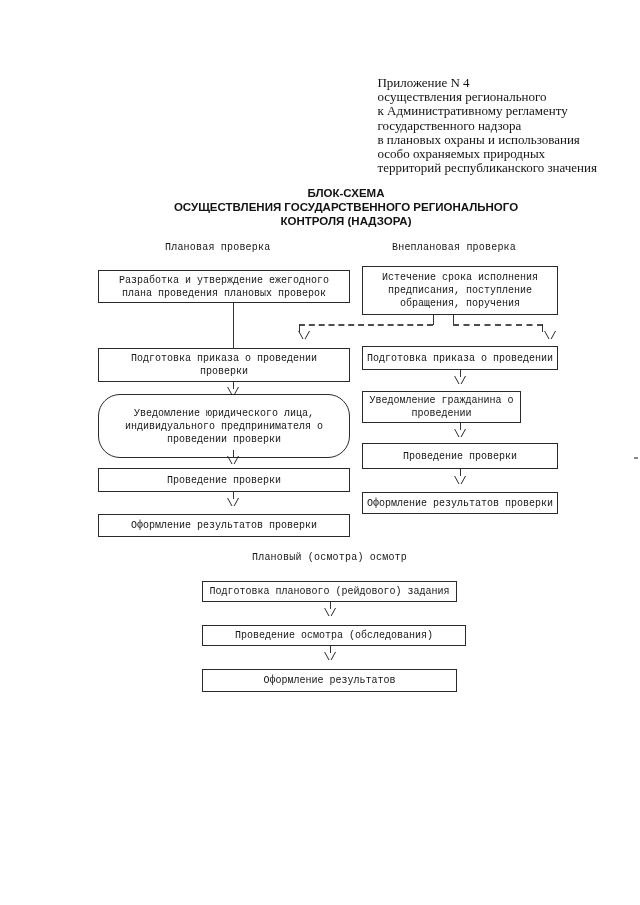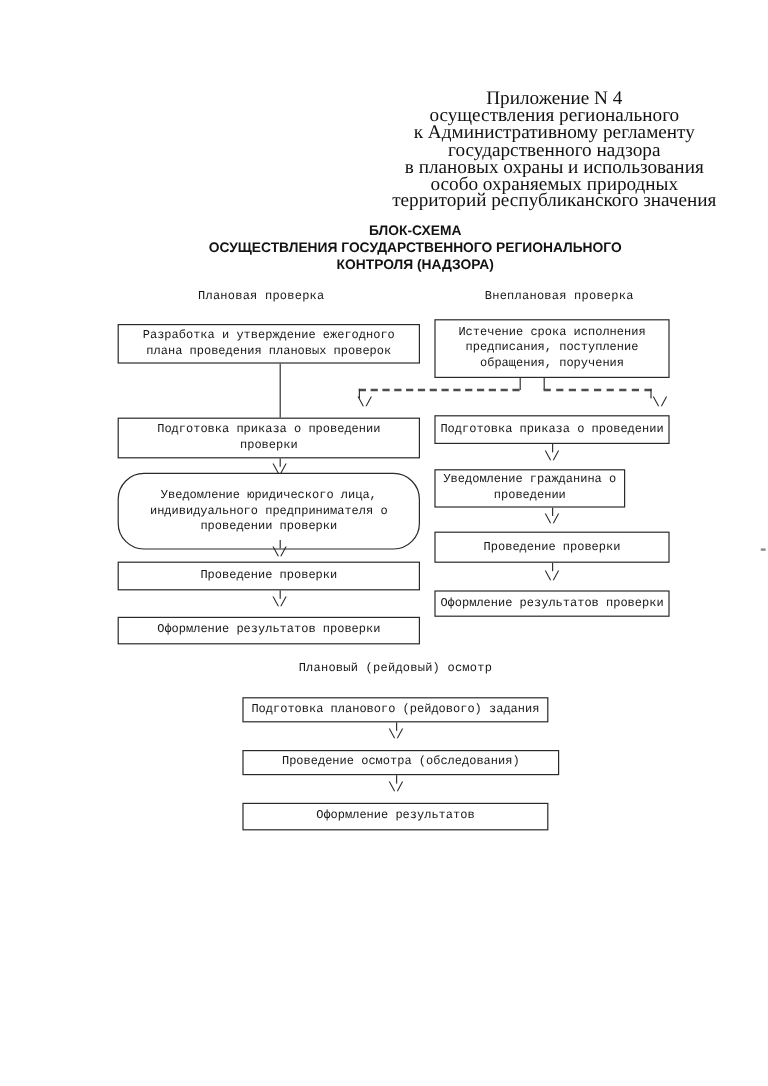--- a/index.html
+++ b/index.html
@@ -2,22 +2,22 @@
 <html><head>
 <meta charset="utf-8">
 <style>
   * { margin:0; padding:0; box-sizing:border-box; }
   html,body { background:#ffffff; }
   .page {
     position:relative; width:640px; height:905px; background:#ffffff;
     font-family:"Liberation Mono", monospace; color:#1c1c1c; overflow:hidden;
   }
   .appendix {
-    position:absolute; top:76px; right:43px; text-align:center;
-    font-family:"Liberation Serif", serif; font-size:16px; line-height:14.2px; color:#121212;
+    position:absolute; top:76px; right:43px; text-align:left;
+    font-family:"Liberation Serif", serif; font-size:13px; line-height:14.2px; color:#121212;
   }
   .doc-title {
     position:absolute; top:187px; left:40px; width:612px; text-align:center;
     font-family:"Liberation Sans", sans-serif; font-weight:bold; font-size:11.5px;
     line-height:13.8px; color:#121212;
   }
   .colhdr {
     position:absolute; top:242px; font-size:10px; letter-spacing:0.2px; color:#161616;
     white-space:nowrap;
   }
@@ -55,21 +55,21 @@
     <div>территорий республиканского значения</div>
   </div>
 
   <div class="doc-title">
     <div>БЛОК-СХЕМА</div>
     <div>ОСУЩЕСТВЛЕНИЯ ГОСУДАРСТВЕННОГО РЕГИОНАЛЬНОГО</div>
     <div>КОНТРОЛЯ (НАДЗОРА)</div>
   </div>
 
   <div class="colhdr" style="left:165px;">Плановая проверка</div>
-  <div class="colhdr" style="left:392px;margin-left:12px;">Внеплановая проверка</div>
+  <div class="colhdr" style="left:392px;">Внеплановая проверка</div>
 
   <div class="fbox" style="left:98px; top:270px; width:252px; height:33px;">
     <span>Разработка и утверждение ежегодного</span>
     <span>плана проведения плановых проверок</span>
   </div>
   <div class="fbox" style="left:98px; top:348px; width:252px; height:34px;">
     <span>Подготовка приказа о проведении</span>
     <span>проверки</span>
   </div>
   <div class="fbox" style="left:98px; top:394px; width:252px; height:64px;border-radius:22px;">
@@ -120,21 +120,21 @@
   <div class="vline" style="left:542px; top:324px; height:8px;"></div>
   <span class="arrow" style="left:543px; top:331px;">\/</span>
 
   <div class="vline" style="left:460px; top:370px; height:7px;"></div>
   <span class="arrow" style="left:453px; top:376px;">\/</span>
   <div class="vline" style="left:460px; top:423px; height:7px;"></div>
   <span class="arrow" style="left:453px; top:429px;">\/</span>
   <div class="vline" style="left:460px; top:469px; height:7px;"></div>
   <span class="arrow" style="left:453px; top:476px;">\/</span>
 
-  <div class="raid-hdr">Плановый (рейдовый) осмотр</div>
+  <div class="raid-hdr">Плановый (осмотра) осмотр</div>
 
   <div class="fbox" style="left:202px; top:581px; width:255px; height:21px;">
     <span>Подготовка планового (рейдового) задания</span>
   </div>
   <div class="vline" style="left:330px; top:602px; height:7px;"></div>
   <span class="arrow" style="left:323px; top:608px;">\/</span>
 
   <div class="fbox" style="left:202px; top:625px; width:264px; height:21px;">
     <span>Проведение осмотра (обследования)</span>
   </div>

